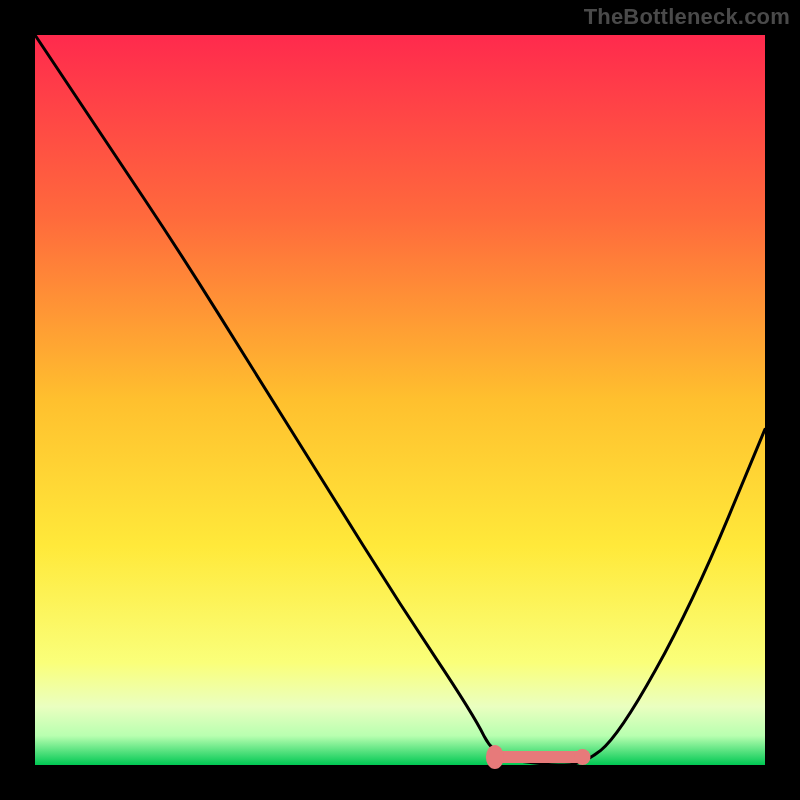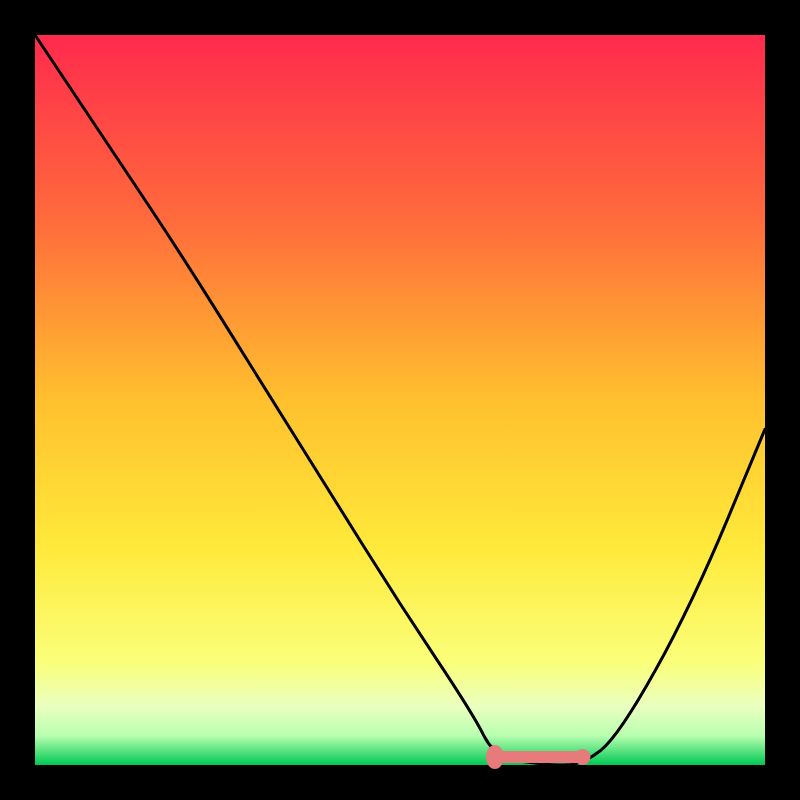--- a/index.html
+++ b/index.html
@@ -30,20 +30,21 @@
     position: absolute;
     top: 0;
     left: 0;
   }
 </style>
 </head>
 <body>
 
 <div class="stage">
 
+  <div class="attribution">TheBottleneck.com</div>
 
   <svg width="800" height="800" viewBox="0 0 800 800">
     <defs>
       <linearGradient id="bgGrad" x1="0" y1="0" x2="0" y2="1">
           <stop offset="0%" stop-color="#ff2a4d"></stop>
           <stop offset="25%" stop-color="#ff6a3c"></stop>
           <stop offset="50%" stop-color="#ffc02e"></stop>
           <stop offset="70%" stop-color="#ffe93a"></stop>
           <stop offset="86%" stop-color="#faff7a"></stop>
           <stop offset="92%" stop-color="#eaffc0"></stop>

